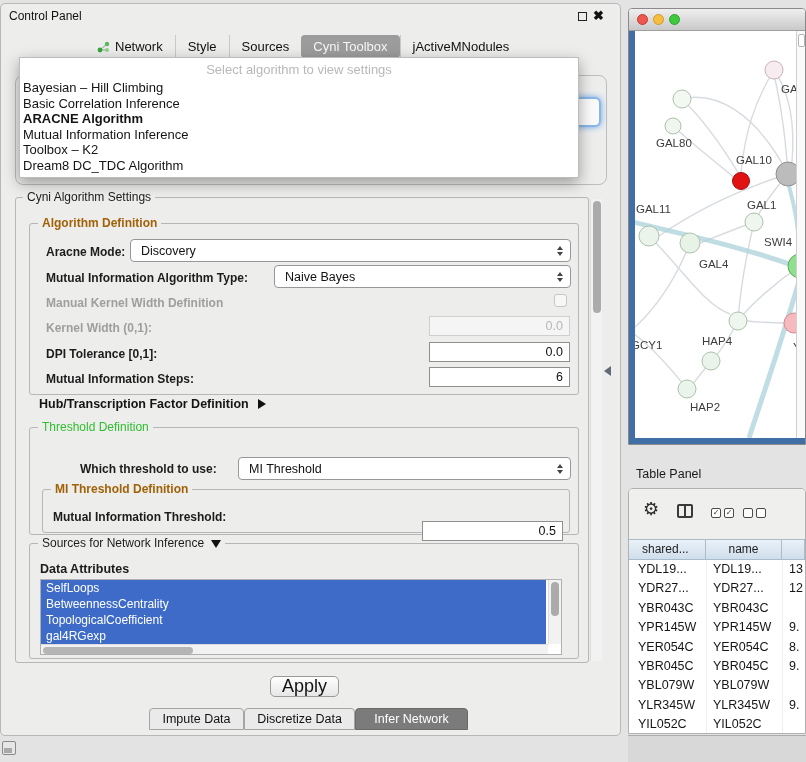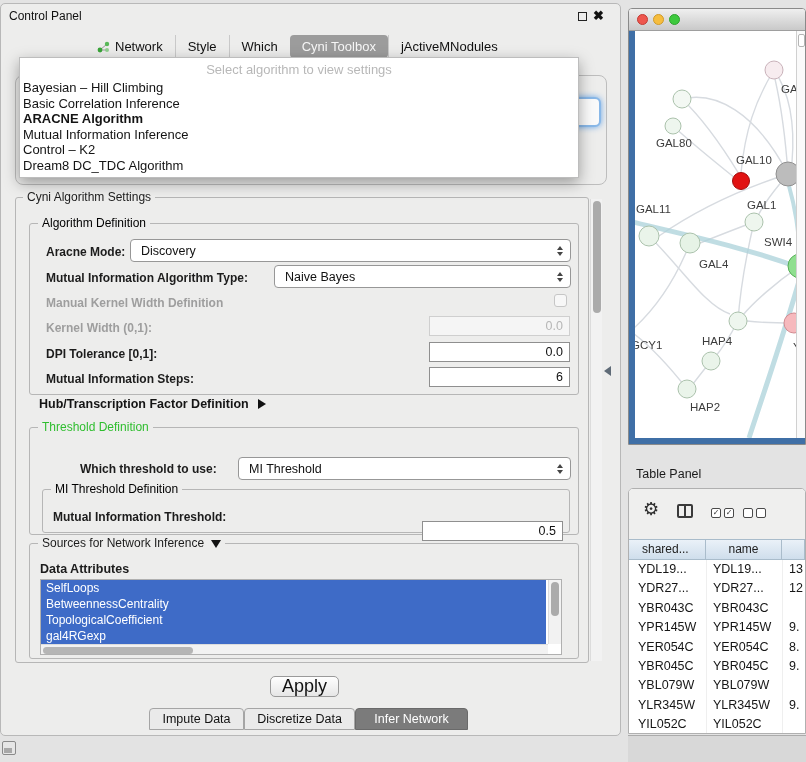--- a/index.html
+++ b/index.html
@@ -30,21 +30,21 @@
   .dd-item.sel { font-weight:bold; }
 
   
   .frag-field { position:absolute; left:14px; top:71px; width:592px; height:110px; border:1px solid #bdbdbd; border-radius:8px; z-index:1; }
   .frag-combo { position:absolute; left:566px; top:93px; width:34px; height:30px; background:#fafafa;
                 border:2px solid #89b8e8; border-radius:6px; box-shadow:0 0 6px #6aa6e8; z-index:2; }
 
   
   .group { position:absolute; border:1px solid #b6b6b6; border-radius:3px; }
   .legend { position:absolute; top:-8px; left:8px; background:#ededec; padding:0 4px; font-size:12px; color:#1c1c1c; white-space:nowrap; }
-  .legend.blue { color:#000000; }
+  .legend.blue { color:#a16207;font-weight:bold; }
   .legend.green { color:#2fbe2f; }
 
   .lbl { position:absolute; font-size:12px; font-weight:bold; color:#1c1c1c; white-space:nowrap; }
   .lbl.dis { color:#9e9e9e; }
 
   .combo { position:absolute; background:#fff; border:1px solid #979797; border-radius:4px;
            display:flex; align-items:center; font-size:12.5px; color:#111; padding:0 24px 0 10px; height:23px; }
   .arrows { position:absolute; right:7px; top:50%; transform:translateY(-50%); display:flex; flex-direction:column; gap:2px; }
   .tri-up { width:0; height:0; border-left:3.5px solid transparent; border-right:3.5px solid transparent; border-bottom:4px solid #444; }
   .tri-dn { width:0; height:0; border-left:3.5px solid transparent; border-right:3.5px solid transparent; border-top:4px solid #444; }
@@ -141,40 +141,40 @@
           <circle cx="3" cy="9" r="2.4" fill="#39a539"></circle>
           <circle cx="10" cy="3" r="2.2" fill="#58b858"></circle>
           <circle cx="10" cy="9" r="2" fill="#8fd08f"></circle>
         </svg>
         <span>Network</span>
       </div>
       <div class="tab">
           <span>Style</span>
         </div>
       <div class="tab">
-          <span>Which</span>
+          <span>Sources</span>
         </div>
       <div class="tab sel">
           <span>Cyni Toolbox</span>
         </div>
       <div class="tab">
           <span>jActiveMNodules</span>
         </div>
     </div>
 
     <div class="frag-field"></div>
     <div class="frag-combo"></div>
 
     <div class="dropdown">
       <div class="dd-head">Select algorithm to view settings</div>
       <div class="dd-item">Bayesian – Hill Climbing</div>
       <div class="dd-item">Basic Correlation Inference</div>
       <div class="dd-item sel">ARACNE Algorithm</div>
       <div class="dd-item">Mutual Information Inference</div>
-      <div class="dd-item">Control – K2</div>
+      <div class="dd-item">Toolbox – K2</div>
       <div class="dd-item">Dream8 DC_TDC Algorithm</div>
     </div>
 
     <div class="group" style="left:14px; top:193px; width:574px; height:466px; z-index:5;"></div>
     <div class="legend" style="left:22px; top:186px; z-index:6;">Cyni Algorithm Settings</div>
 
     <div class="vscroll" style="left:589px; top:195px; width:12px; height:462px; z-index:6;">
       <div class="vthumb" style="top:2px; height:112px;"></div>
     </div>
 

